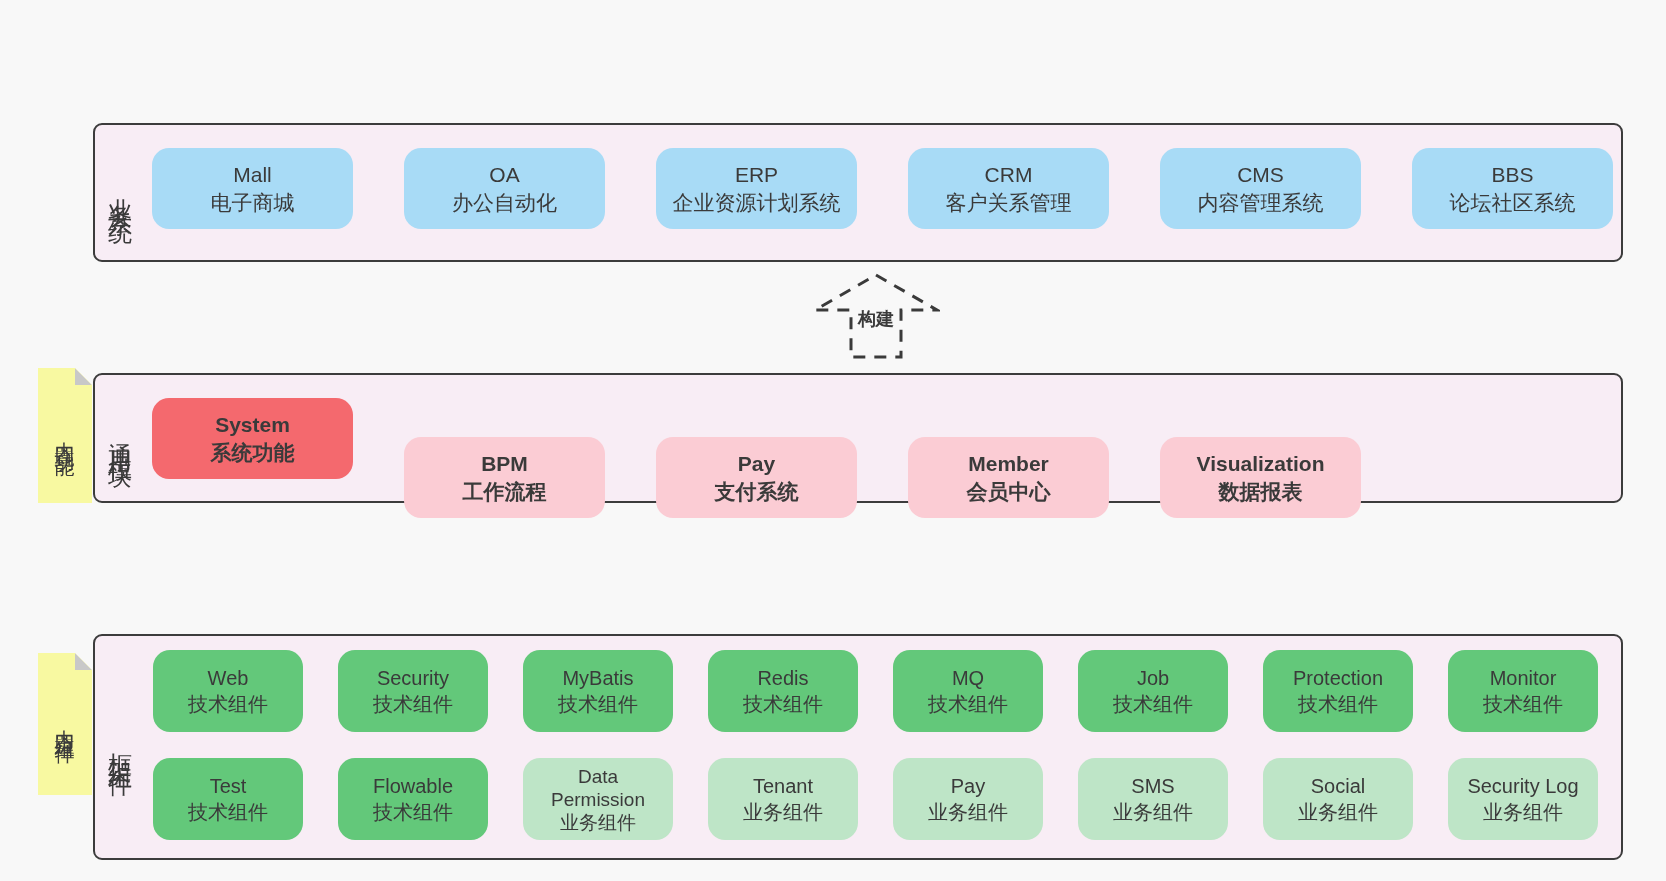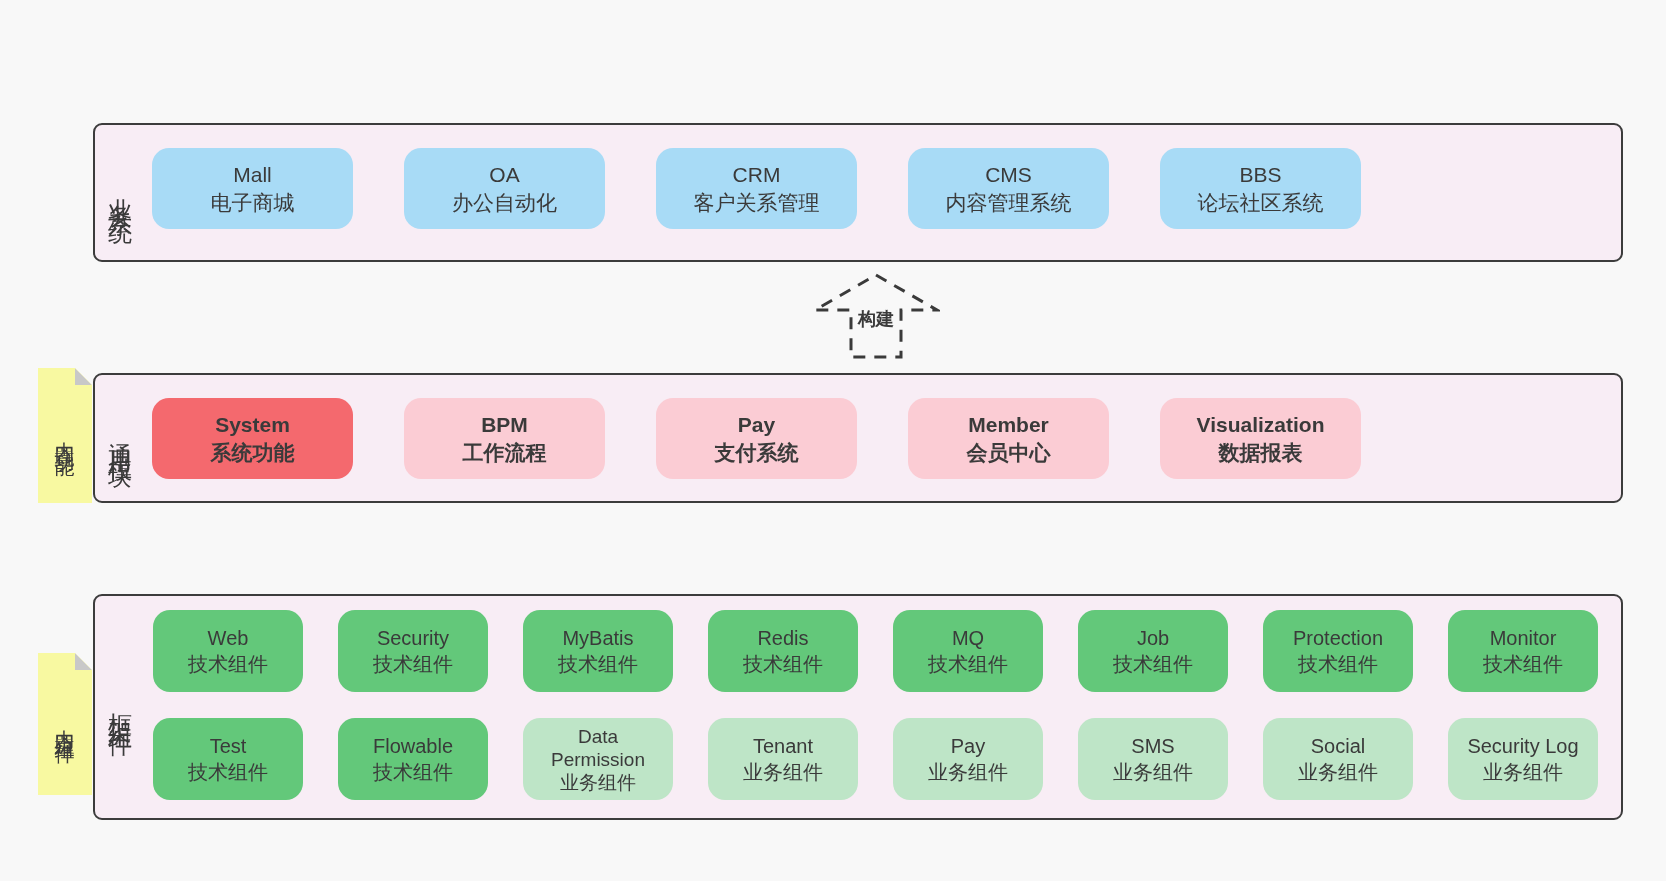--- a/index.html
+++ b/index.html
@@ -14,21 +14,21 @@
   .band{
     position:absolute;left:93px;width:1530px;
     background:var(--band-bg,#f8edf5);
     border:2.5px solid var(--band-border,#3c3c3c);
     border-radius:9px;
     box-sizing:border-box;
     z-index:2;
   }
   .band-1{top:123px;height:139px;}
   .band-2{top:373px;height:130px;}
-  .band-3{top:594px;height:226px;padding-left:28px;}
+  .band-3{top:634px;height:226px;padding-left:28px;}
   .side-label{
     position:absolute;left:13px;top:50%;
     transform:translateY(-50%);
     writing-mode:vertical-rl;text-orientation:upright;
     font-size:24px;letter-spacing:7px;line-height:1;
     color:var(--text,#3a3a3a);
     white-space:nowrap;
   }
   .rows{position:absolute;display:flex;}
   .band-1 .rows{left:57px;top:23px;gap:51px;}
@@ -40,21 +40,21 @@
     display:flex;flex-direction:column;align-items:center;justify-content:center;
     border-radius:17px;
     font-size:21px;line-height:28px;
     text-align:center;
   }
   .band-1 .box,.band-2 .box{width:201px;height:81px;}
   .band-3 .box{width:150px;height:82px;font-size:20px;line-height:26px;}
   .box.lines-3{line-height:23px;font-size:19px;}
   .v-blue{background:var(--blue,#a8dbf6);}
   .v-red{background:var(--red,#f4696e);}
-  .v-pink{background:var(--pink,#fbccd4);}
+  .v-pink{background:var(--pink,#fbccd4);margin-top:39px;}
   .v-green{background:var(--green,#63c87a);}
   .v-green-light{background:var(--green-light,#bee5c7);}
   .sticky{
     position:absolute;width:54px;z-index:1;
     background:var(--sticky-yellow,#f8f9a1);
     clip-path:polygon(0 0, calc(100% - 17px) 0, 100% 17px, 100% 100%, 0 100%);
     display:flex;align-items:center;justify-content:center;
   }
   .sticky-1{left:38px;top:368px;height:135px;}
   .sticky-2{left:38px;top:653px;height:142px;}
@@ -98,20 +98,24 @@
     <div class="rows row-1">
         <div class="box v-blue">
           <div class="box-line">Mall</div>
           <div class="box-line">电子商城</div>
         </div>
         <div class="box v-blue">
           <div class="box-line">OA</div>
           <div class="box-line">办公自动化</div>
         </div>
         <div class="box v-blue">
+          <div class="box-line">ERP</div>
+          <div class="box-line">企业资源计划系统</div>
+        </div>
+        <div class="box v-blue">
           <div class="box-line">CRM</div>
           <div class="box-line">客户关系管理</div>
         </div>
         <div class="box v-blue">
           <div class="box-line">CMS</div>
           <div class="box-line">内容管理系统</div>
         </div>
         <div class="box v-blue">
           <div class="box-line">BBS</div>
           <div class="box-line">论坛社区系统</div>

